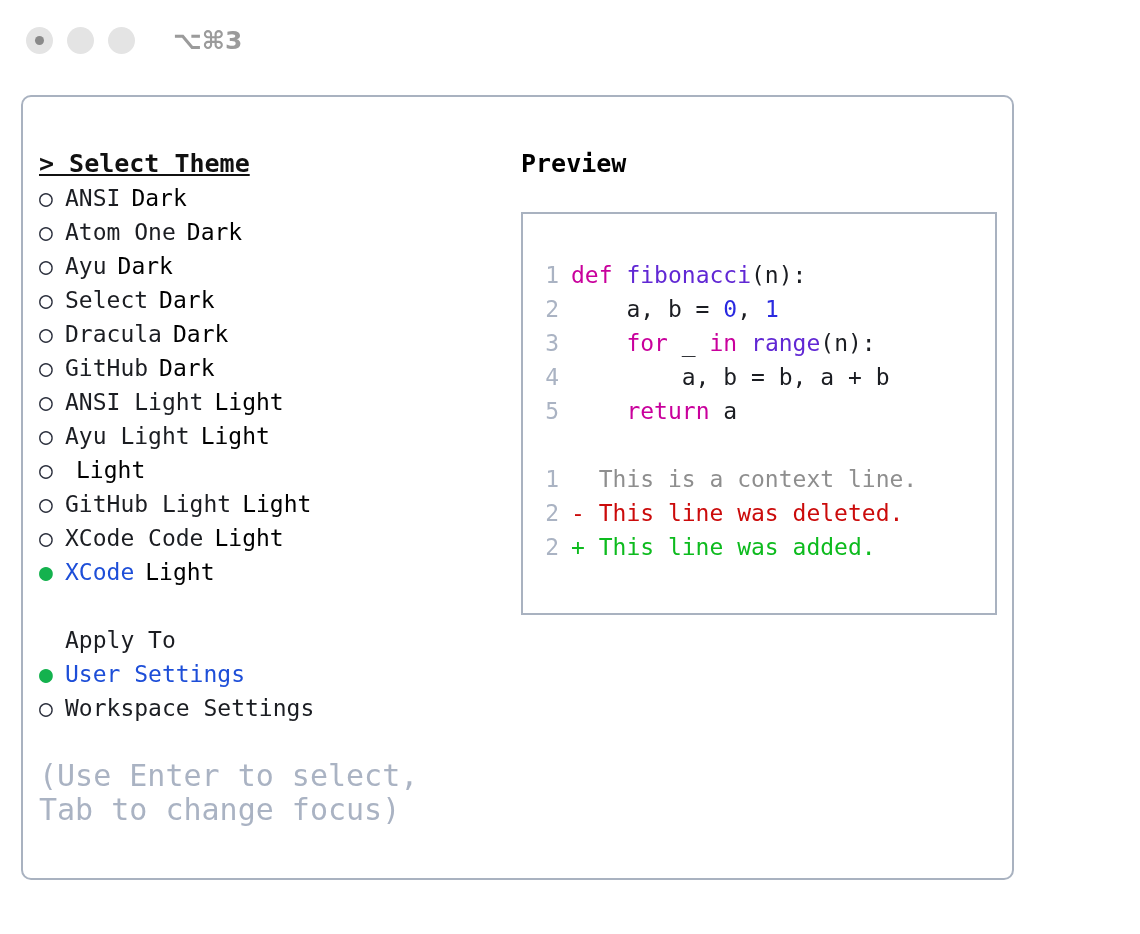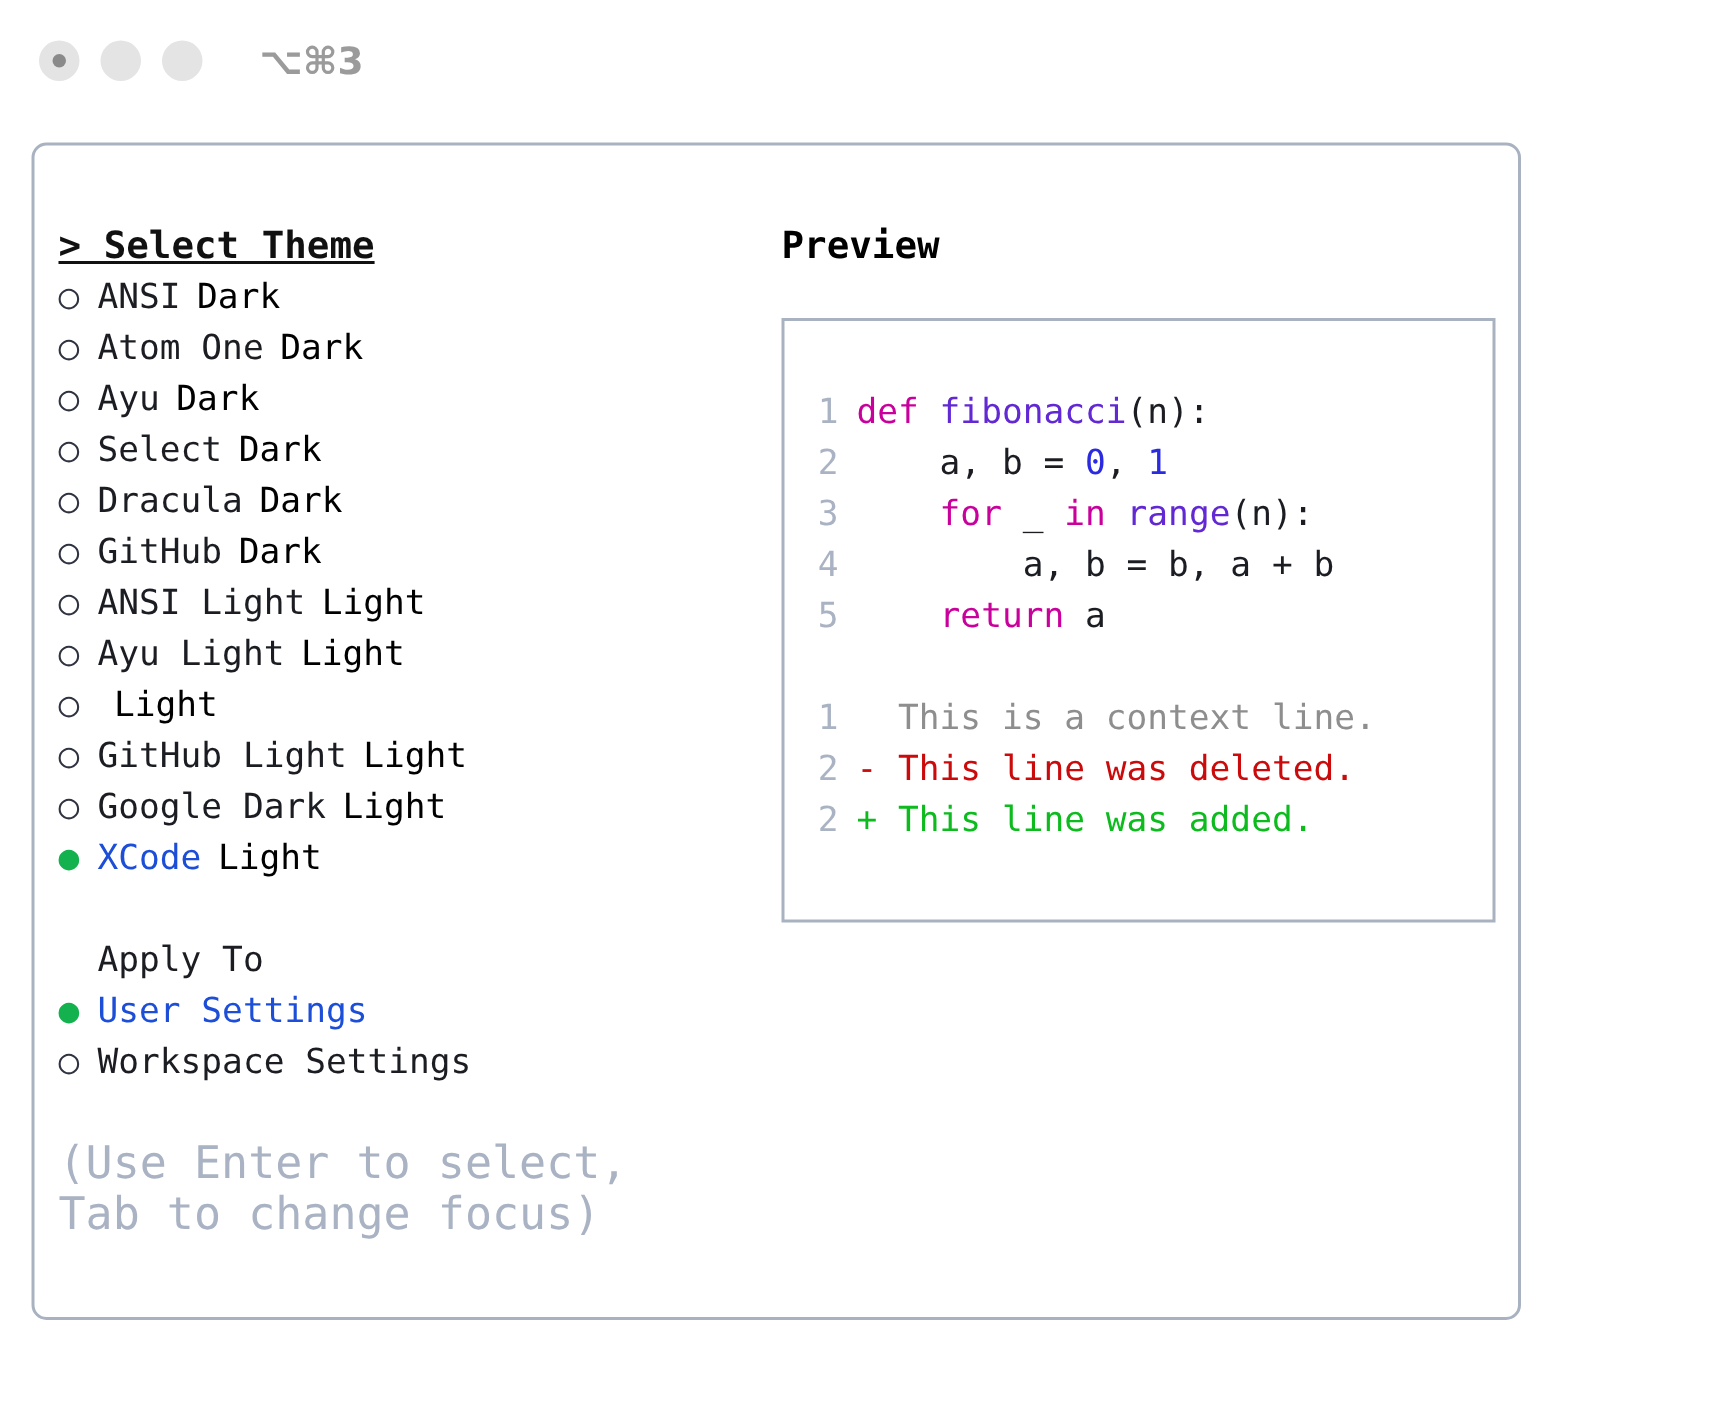--- a/index.html
+++ b/index.html
@@ -220,21 +220,21 @@
             <div class="theme-row"><span class="radio-glyph">○</span><span class="theme-name">ANSI</span><span class="theme-tag">Dark</span></div>
             <div class="theme-row"><span class="radio-glyph">○</span><span class="theme-name">Atom One</span><span class="theme-tag">Dark</span></div>
             <div class="theme-row"><span class="radio-glyph">○</span><span class="theme-name">Ayu</span><span class="theme-tag">Dark</span></div>
             <div class="theme-row"><span class="radio-glyph">○</span><span class="theme-name">Select</span><span class="theme-tag">Dark</span></div>
             <div class="theme-row"><span class="radio-glyph">○</span><span class="theme-name">Dracula</span><span class="theme-tag">Dark</span></div>
             <div class="theme-row"><span class="radio-glyph">○</span><span class="theme-name">GitHub</span><span class="theme-tag">Dark</span></div>
             <div class="theme-row"><span class="radio-glyph">○</span><span class="theme-name">ANSI Light</span><span class="theme-tag">Light</span></div>
             <div class="theme-row"><span class="radio-glyph">○</span><span class="theme-name">Ayu Light</span><span class="theme-tag">Light</span></div>
             <div class="theme-row"><span class="radio-glyph">○</span><span class="theme-tag">Light</span></div>
             <div class="theme-row"><span class="radio-glyph">○</span><span class="theme-name">GitHub Light</span><span class="theme-tag">Light</span></div>
-            <div class="theme-row"><span class="radio-glyph">○</span><span class="theme-name">Google Dark</span><span class="theme-tag">Light</span></div>
+            <div class="theme-row"><span class="radio-glyph">○</span><span class="theme-name">XCode Code</span><span class="theme-tag">Light</span></div>
             <div class="theme-row selected"><span class="radio-glyph">●</span><span class="theme-name">XCode</span><span class="theme-tag">Light</span></div>
           </div>
 
         <div class="section-gap"></div>
 
         <div class="apply-heading">Apply To</div>
 
         <div id="apply-rows">
             <div class="theme-row selected"><span class="radio-glyph">●</span><span class="theme-name">User Settings</span></div>
             <div class="theme-row"><span class="radio-glyph">○</span><span class="theme-name">Workspace Settings</span></div>

